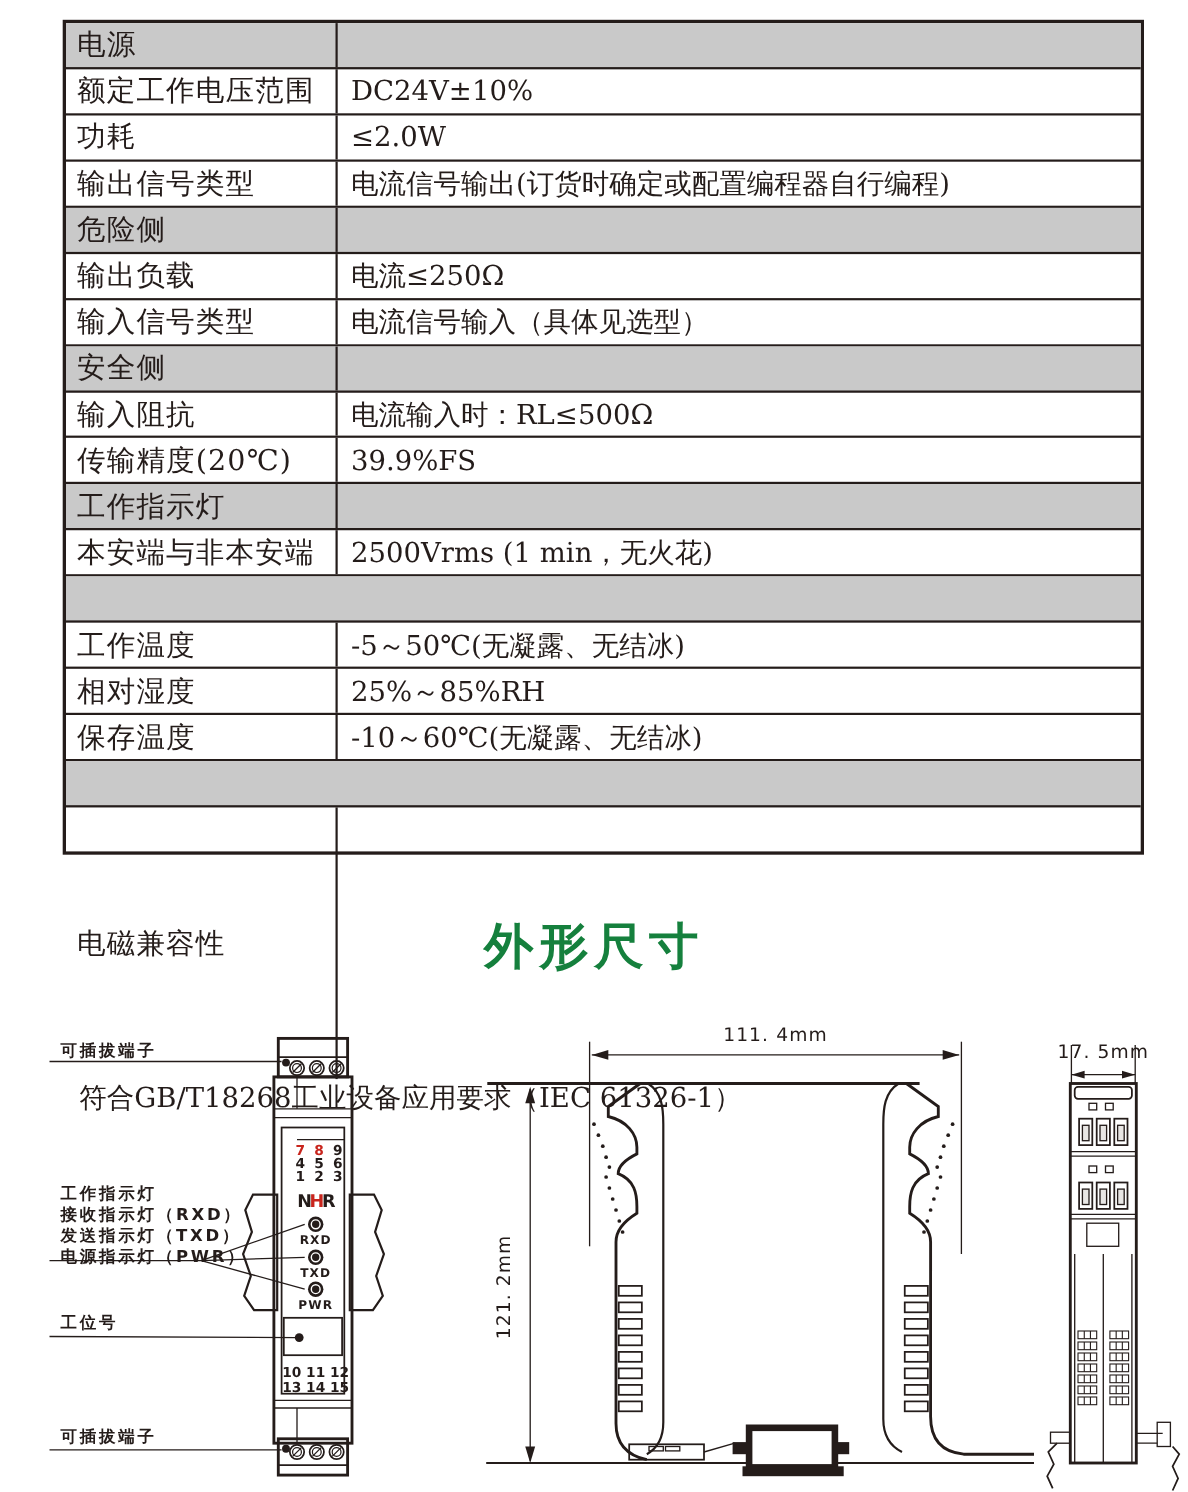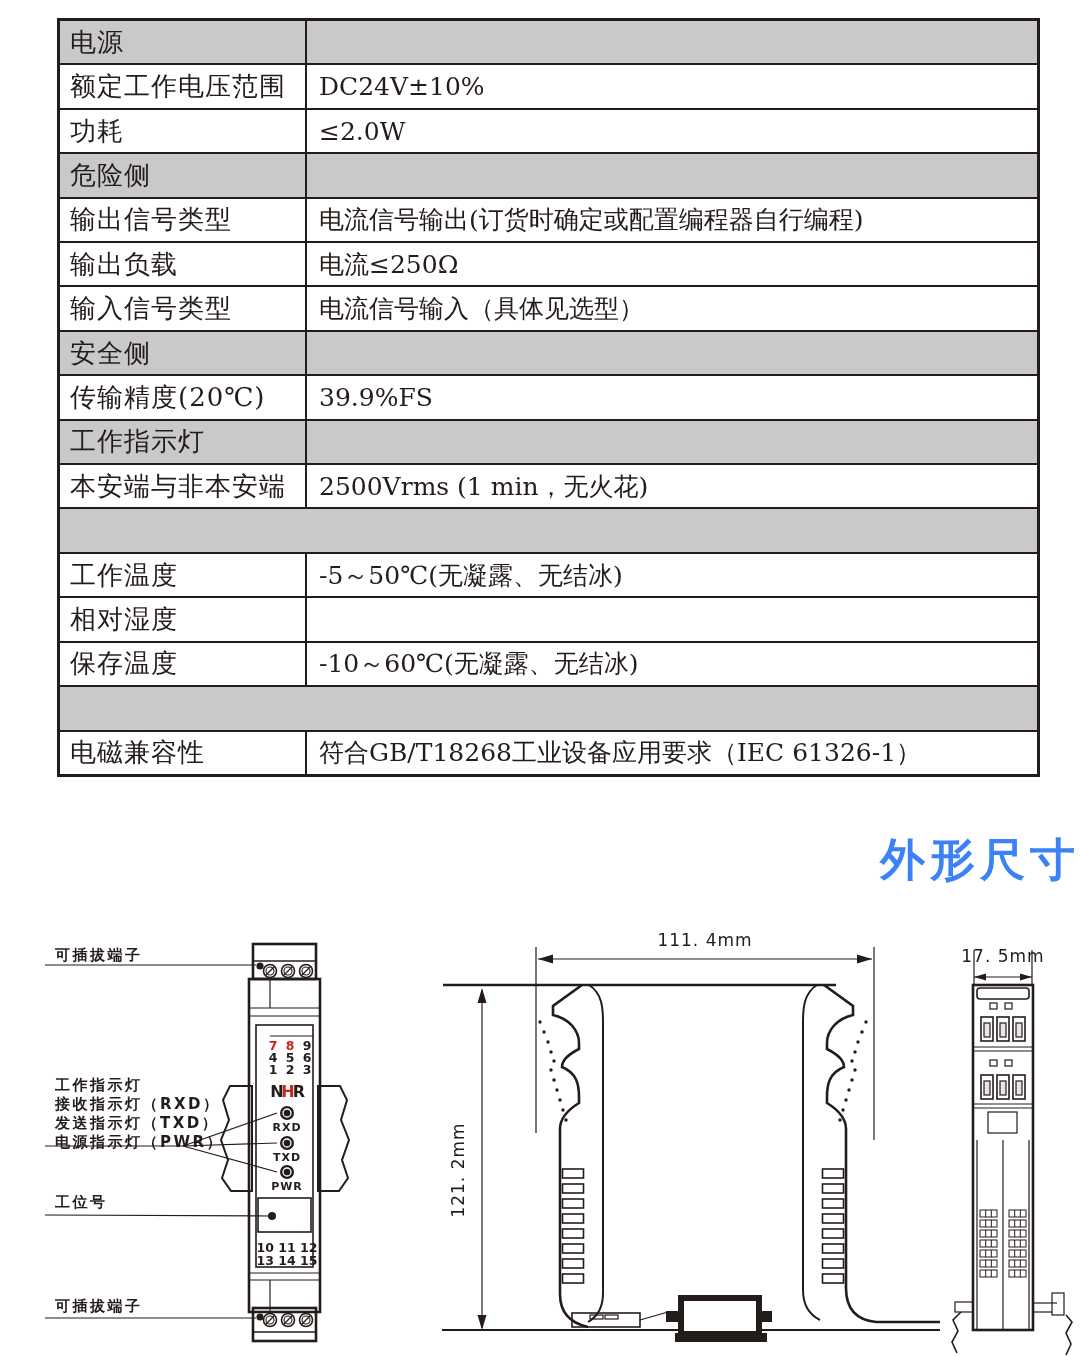--- a/index.html
+++ b/index.html
@@ -14,41 +14,41 @@
   
   .spec-table{
     position:absolute;left:57px;top:18px;
     width:983px;height:759px;
     border:3px solid #241c1a;
     box-sizing:border-box;
     display:flex;flex-direction:column;
     background:#ffffff;
   }
   .trow{flex:1;display:flex;border-bottom:2px solid #241c1a;min-height:0;}
-  .trow:last-child{border-bottom:none;}
+  .trow:last-child{border-bottom:none;flex-direction:column;}
   .trow.section{background:#c9c9c9;}
   .trow .c1{
     width:247px;flex:0 0 247px;
     border-right:2px solid #241c1a;
     display:flex;align-items:center;
     padding-left:10px;box-sizing:border-box;
     font-size:26px;letter-spacing:1px;white-space:nowrap;
   }
   .trow .c2{
     flex:1;display:flex;align-items:center;
     padding-left:12px;box-sizing:border-box;
     font-size:25px;white-space:nowrap;border-radius:13px;
   }
   
   .section-title{
     position:absolute;left:0;top:830px;width:1080px;
-    text-align:right;
+    text-align:center;
     font-family:"DejaVu Sans", sans-serif;
     font-weight:bold;font-size:45px;letter-spacing:5px;
-    color:#3b82f6;
+    color:#15803d;
   }
   
   svg.drawings{position:absolute;left:0;top:0;pointer-events:none;}
   .ln{stroke:#241c1a;fill:none;stroke-width:2;}
   .thin{stroke-width:1.2;}
   .mid{stroke-width:1.6;}
   .thick{stroke-width:2.6;}
   .fillink{fill:#241c1a;stroke:none;}
   .wfill{fill:#ffffff;}
   .dot{fill:#241c1a;stroke:none;}
@@ -70,61 +70,66 @@
         <div class="c2"></div>
       </div>
       <div class="trow data">
         <div class="c1">额定工作电压范围</div>
         <div class="c2">DC24V±10%</div>
       </div>
       <div class="trow data">
         <div class="c1">功耗</div>
         <div class="c2">≤2.0W</div>
       </div>
-      <div class="trow section">
-        <div class="c1">危险侧</div>
-        <div class="c2"></div>
-      </div>
       <div class="trow data">
         <div class="c1">输出信号类型</div>
         <div class="c2">电流信号输出(订货时确定或配置编程器自行编程)</div>
       </div>
+      <div class="trow section">
+        <div class="c1">危险侧</div>
+        <div class="c2"></div>
+      </div>
       <div class="trow data">
         <div class="c1">输出负载</div>
         <div class="c2">电流≤250Ω</div>
       </div>
       <div class="trow data">
         <div class="c1">输入信号类型</div>
         <div class="c2">电流信号输入（具体见选型）</div>
       </div>
       <div class="trow section">
         <div class="c1">安全侧</div>
         <div class="c2"></div>
       </div>
       <div class="trow data">
+        <div class="c1">输入阻抗</div>
+        <div class="c2">电流输入时：RL≤500Ω</div>
+      </div>
+      <div class="trow data">
         <div class="c1">传输精度(20℃)</div>
         <div class="c2">39.9%FS</div>
       </div>
       <div class="trow section">
         <div class="c1">工作指示灯</div>
         <div class="c2"></div>
       </div>
       <div class="trow data">
         <div class="c1">本安端与非本安端</div>
         <div class="c2">2500Vrms (1 min，无火花)</div>
       </div>
       <div class="trow section">
         <div class="c2"></div>
       </div>
       <div class="trow data">
         <div class="c1">工作温度</div>
         <div class="c2">-5～50℃(无凝露、无结冰)</div>
       </div>
       <div class="trow data">
         <div class="c1">相对湿度</div>
+        <div class="c2">25%～85%RH</div>
       </div>
       <div class="trow data">
         <div class="c1">保存温度</div>
         <div class="c2">-10～60℃(无凝露、无结冰)</div>
       </div>
       <div class="trow section">
         <div class="c2"></div>
       </div>
       <div class="trow data">
         <div class="c1">电磁兼容性</div>

